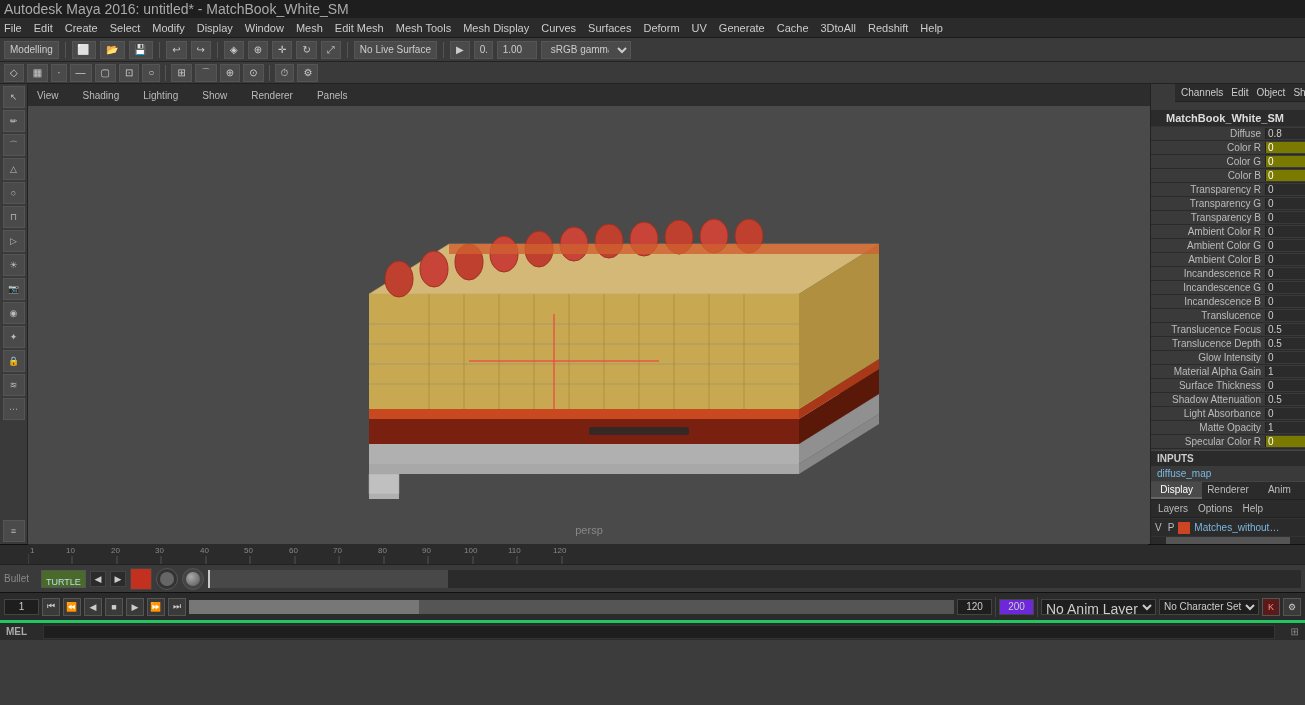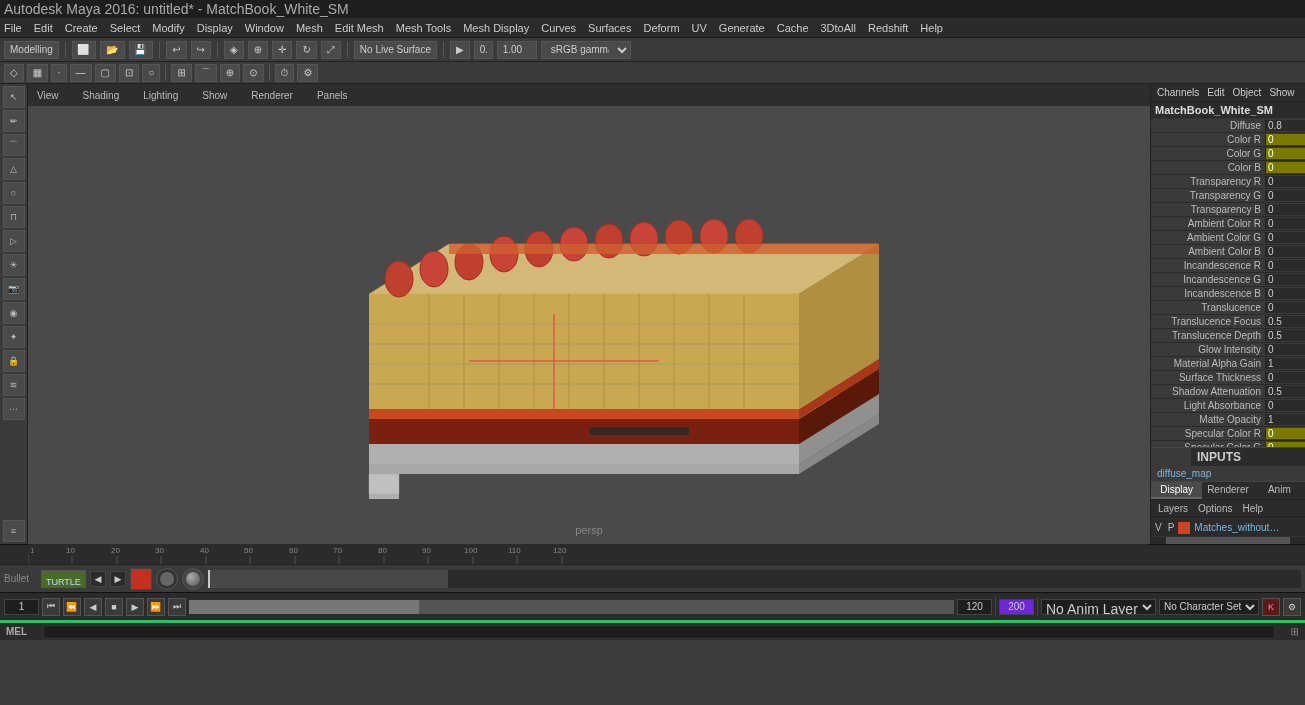--- a/index.html
+++ b/index.html
@@ -25,33 +25,33 @@
     
     #left-toolbar { width: 28px; background: #3a3a3a; border-right: 1px solid #222; display: flex; flex-direction: column; align-items: center; padding: 2px 0; gap: 2px; }
     .lt-btn { width: 22px; height: 22px; background: #4a4a4a; border: 1px solid #555; display: flex; align-items: center; justify-content: center; cursor: pointer; font-size: 9px; color: #bbb; }
 
     
     #viewport { flex: 1; background: #4a4a4a; position: relative; overflow: hidden; }
     #viewport-label { position: absolute; bottom: 8px; left: 50%; transform: translateX(-50%); color: #888; font-size: 11px; }
 
     
     #right-panel { width: 155px; background: #3a3a3a; border-left: 1px solid #222; display: flex; flex-direction: column; overflow: hidden; }
-    #channel-box-header { background: #2b2b2b; padding: 3px 6px; font-size: 10px; color: #ccc; display: flex; gap: 8px; border-bottom: 1px solid #222; }
+    #channel-box-header { background: #2b2b2b; padding: 3px 6px; font-size: 10px; color: #ccc; display: flex; gap: 8px; border-bottom: 1px solid #222; margin-left: 24px; }
     #channel-box-header span { cursor: pointer; }
-    #node-name { background: #2b2b2b; padding: 2px 4px; font-size: 11px; color: #ddd; font-weight: bold; border-bottom: 1px solid #333; }
+    #node-name { background: #2b2b2b; padding: 2px 15px; font-size: 11px; color: #ddd; font-weight: bold; border-bottom: 1px solid #333; margin-top: 8px; }
 
     #channel-list { flex: 1; overflow-y: auto; }
     .channel-row { display: flex; align-items: center; height: 14px; border-bottom: 1px solid #2a2a2a; }
     .channel-name { flex: 1; padding: 0 4px; font-size: 10px; color: #bbb; background: #3a3a3a; text-align: right; overflow: hidden; white-space: nowrap; }
     .channel-val { width: 40px; font-size: 10px; color: #ccc; padding: 0 2px; background: #2b2b2b; text-align: left; border-left: 1px solid #222; }
     .channel-val.yellow { background: #7a7a00; color: #fff; }
 
     
     #inputs-section { border-top: 1px solid #444; }
-    #inputs-header { background: #2b2b2b; padding: 2px 6px; font-size: 12px; color: #ccc; font-weight: bold; margin-left: 40px; }
+    #inputs-header { background: #2b2b2b; padding: 2px 6px; font-size: 10px; color: #ccc; font-weight: bold; }
     .input-item { padding: 2px 6px; font-size: 10px; color: #7ab8e0; cursor: pointer; }
 
     
     #right-tabs { display: flex; background: #2b2b2b; border-top: 1px solid #444; border-bottom: 1px solid #222; }
     .right-tab { flex: 1; text-align: center; padding: 2px 0; font-size: 10px; color: #bbb; cursor: pointer; }
     .right-tab.active { background: #3a3a3a; color: #fff; border-bottom: 2px solid #666; }
 
     #sub-tabs { display: flex; background: #2b2b2b; padding: 2px 4px; gap: 4px; border-bottom: 1px solid #222; }
     .sub-tab { font-size: 10px; color: #bbb; cursor: pointer; padding: 1px 3px; }
 

